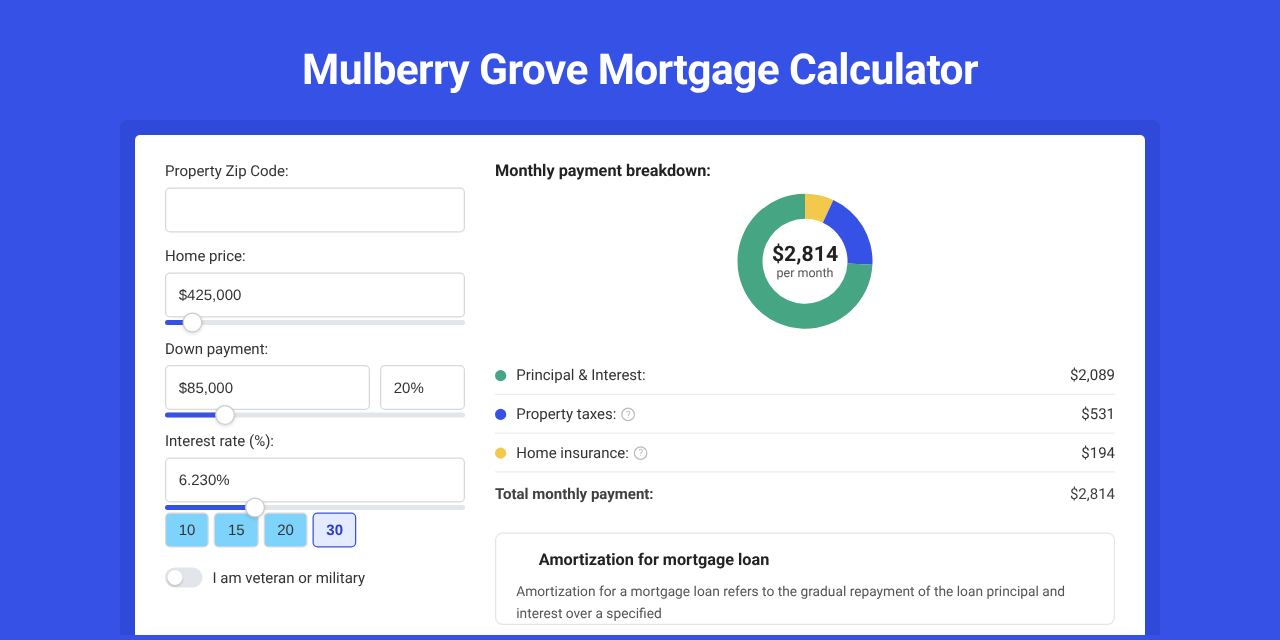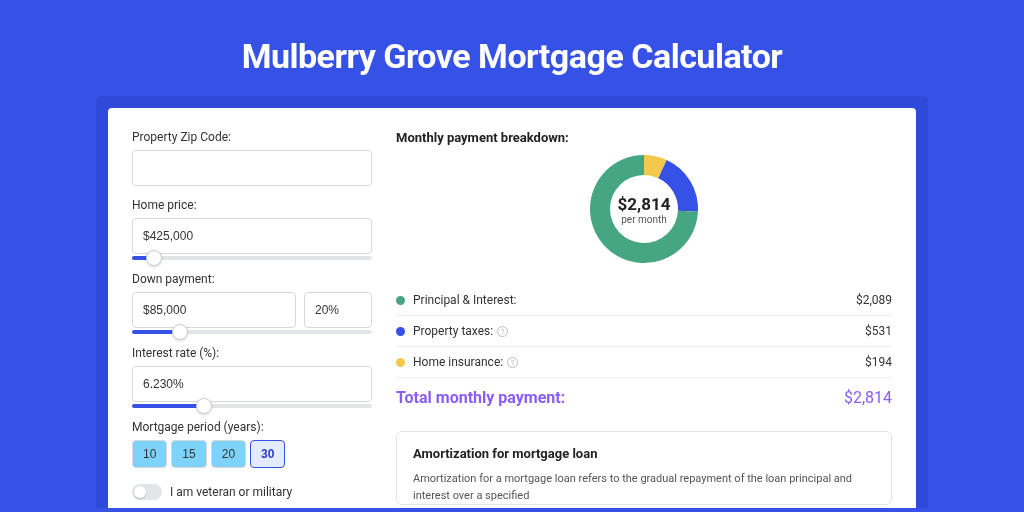--- a/index.html
+++ b/index.html
@@ -165,32 +165,32 @@
     border-radius: 50%;
     font-size: 8px;
     line-height: 9px;
     text-align: center;
     color: #bbb;
   }
   .break-val { font-weight: 400; }
   .total-row {
     display: flex;
     padding: 10px 0;
-    font-size: 16px;
+    font-size: 12px;
     font-weight: 700;
-    color: #8b5cf6;
+    color: #404040;
   }
   .total-row .break-label { flex: 1; }
   .amort-box {
     border: 1px solid #e5e5e5;
     border-radius: 6px;
     padding: 14px 16px 0 16px;
     margin-top: 14px;
   }
-  .amort-title { font-size: 13px; font-weight: 700; color: #222; margin-bottom: 10px; }
+  .amort-title { font-size: 13px; font-weight: 700; color: #222; margin-bottom: 10px; margin-left: 18px; }
   .amort-text { font-size: 11px; color: #555; line-height: 1.5; }
 </style>
 </head>
 <body>
 
 <h1 class="page-title">Mulberry Grove Mortgage Calculator</h1>
 
 <div class="outer-shell">
   <div class="calc-card">
 
@@ -216,21 +216,20 @@
         <div class="slider-thumb" id="dp-thumb" style="left: 20%;"></div>
       </div>
 
       <label class="field-label">Interest rate (%):</label>
       <input class="text-input" value="6.230%" style="">
       <div class="slider-track">
         <div class="slider-fill" id="ir-fill" style="width: 30%;"></div>
         <div class="slider-thumb" id="ir-thumb" style="left: 30%;"></div>
       </div>
 
-      <label class="field-label">Mortgage period (years):</label>
       <div class="period-btns" id="period-btns">
           <button class="period-btn">10</button>
           <button class="period-btn">15</button>
           <button class="period-btn">20</button>
           <button class="period-btn active">30</button>
         </div>
 
       <div class="toggle-row">
         <div class="toggle"></div>
         <span class="toggle-label">I am veteran or military</span>

